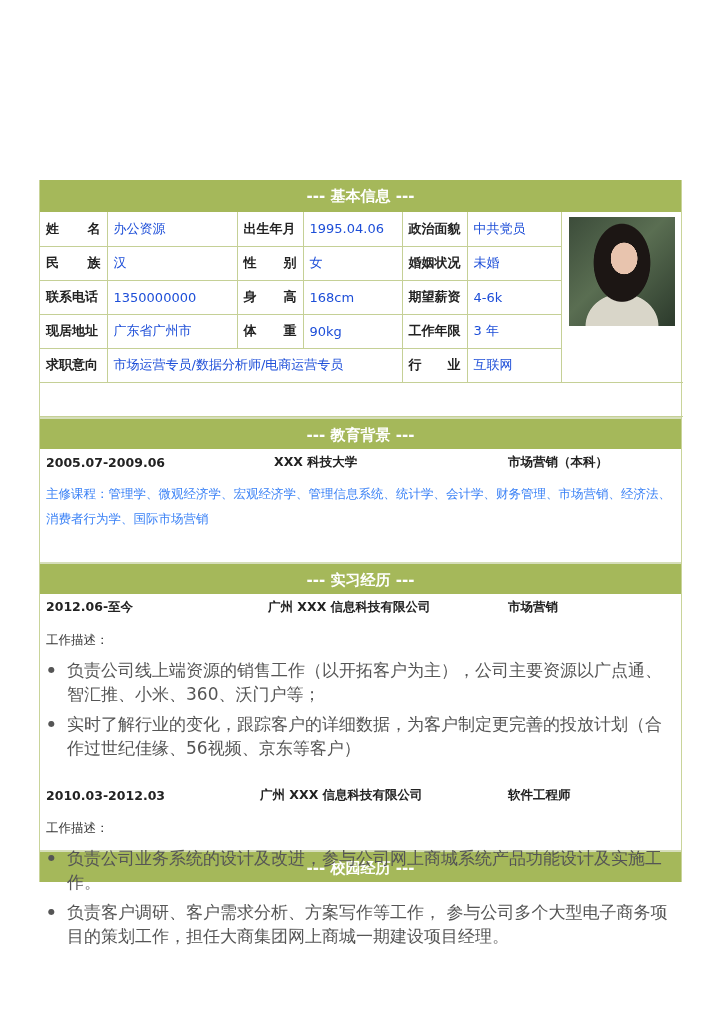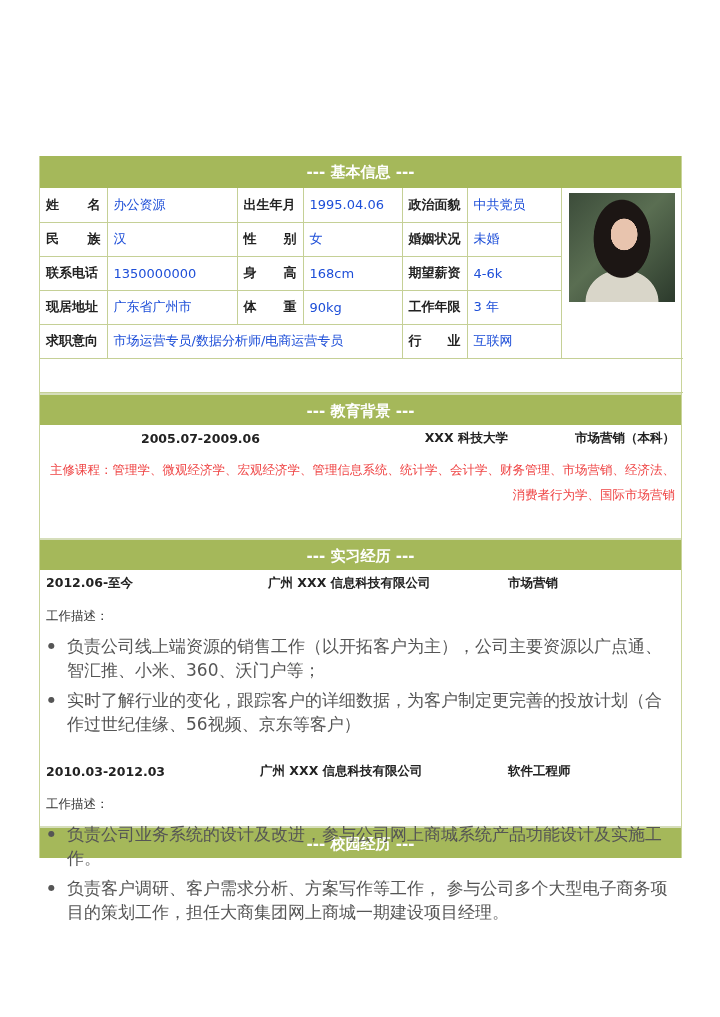--- a/index.html
+++ b/index.html
@@ -1,20 +1,20 @@
 <!DOCTYPE html>
 <html><head>
 <meta charset="utf-8">
 <style>
   * { box-sizing: border-box; margin: 0; padding: 0; }
   html, body { width: 720px; height: 1017px; background: #ffffff; overflow: hidden; }
   body { font-family: "DejaVu Sans", "Liberation Sans", sans-serif; color: #333; position: relative; }
 
   .resume {
-    position: absolute; left: 39px; top: 156px; width: 643px;
+    position: absolute; left: 39px; top: 180px; width: 643px;
     border-left: 1px solid #c9d49a; border-right: 1px solid #c9d49a;
   }
   .section-header {
     height: 32px; background: #a5b85a; color: #ffffff;
     font-size: 15px; font-weight: bold; text-align: center; line-height: 32px;
     border-top: 2px solid #d6debb;
   }
   .section-header:first-child { border-top: none; }
 
   
@@ -38,21 +38,21 @@
       radial-gradient(ellipse 40px 55px at 50% 42%, #1c1614 0 70%, transparent 72%),
       radial-gradient(ellipse 45px 40px at 50% 100%, #d9d6c9 0 80%, transparent 82%),
       linear-gradient(135deg, #3c4c3a 0%, #5a6e52 45%, #2c3a2c 100%);
   }
 
   .block { padding: 0 6px 0 6px; }
   .row3 { display: flex; height: 28px; align-items: center; font-size: 12.5px; font-weight: bold; color: #222; }
   .row3 .c1 { width: 214px; }
   .row3 .c2 { width: 248px; }
   .row3 .c3 { flex: 1; }
-  .para { font-size: 12.5px; color: #ef4444; line-height: 25px; }
+  .para { font-size: 12.5px; color: #3b82f6; line-height: 25px; }
   .sub { font-size: 12.5px; color: #333; height: 30px; line-height: 30px; }
   ul.bullets { list-style: none; }
   ul.bullets li { position: relative; padding-left: 21px; font-size: 17px; color: #555; line-height: 24px; margin-bottom: 6px; }
   ul.bullets li::before { content: "●"; position: absolute; left: 2px; top: 0; font-size: 8px; color: #555; }
 </style>
 </head>
 <body>
 
 <div class="resume">
 
@@ -110,21 +110,21 @@
       <td class="lbl justify">行业</td>
       <td class="val">互联网</td>
     </tr>
     <tr class="spacer-row">
           <td colspan="7"></td>
         </tr>
   </tbody>
     </table>
 
   <div class="section-header">--- 教育背景 ---</div>
-  <div class="block" style="height:113px;text-align:right;">
+  <div class="block" style="height:113px;">
     <div class="row3">
       <span class="c1">2005.07-2009.06</span>
       <span class="c2" style="padding-left:14px;">XXX 科技大学</span>
       <span class="c3">市场营销（本科）</span>
     </div>
     <p class="para" style="margin-top:4px;">主修课程：管理学、微观经济学、宏观经济学、管理信息系统、统计学、会计学、财务管理、市场营销、经济法、消费者行为学、国际市场营销</p>
   </div>
 
   <div class="section-header">--- 实习经历 ---</div>
   <div class="block" style="height:256px;">

